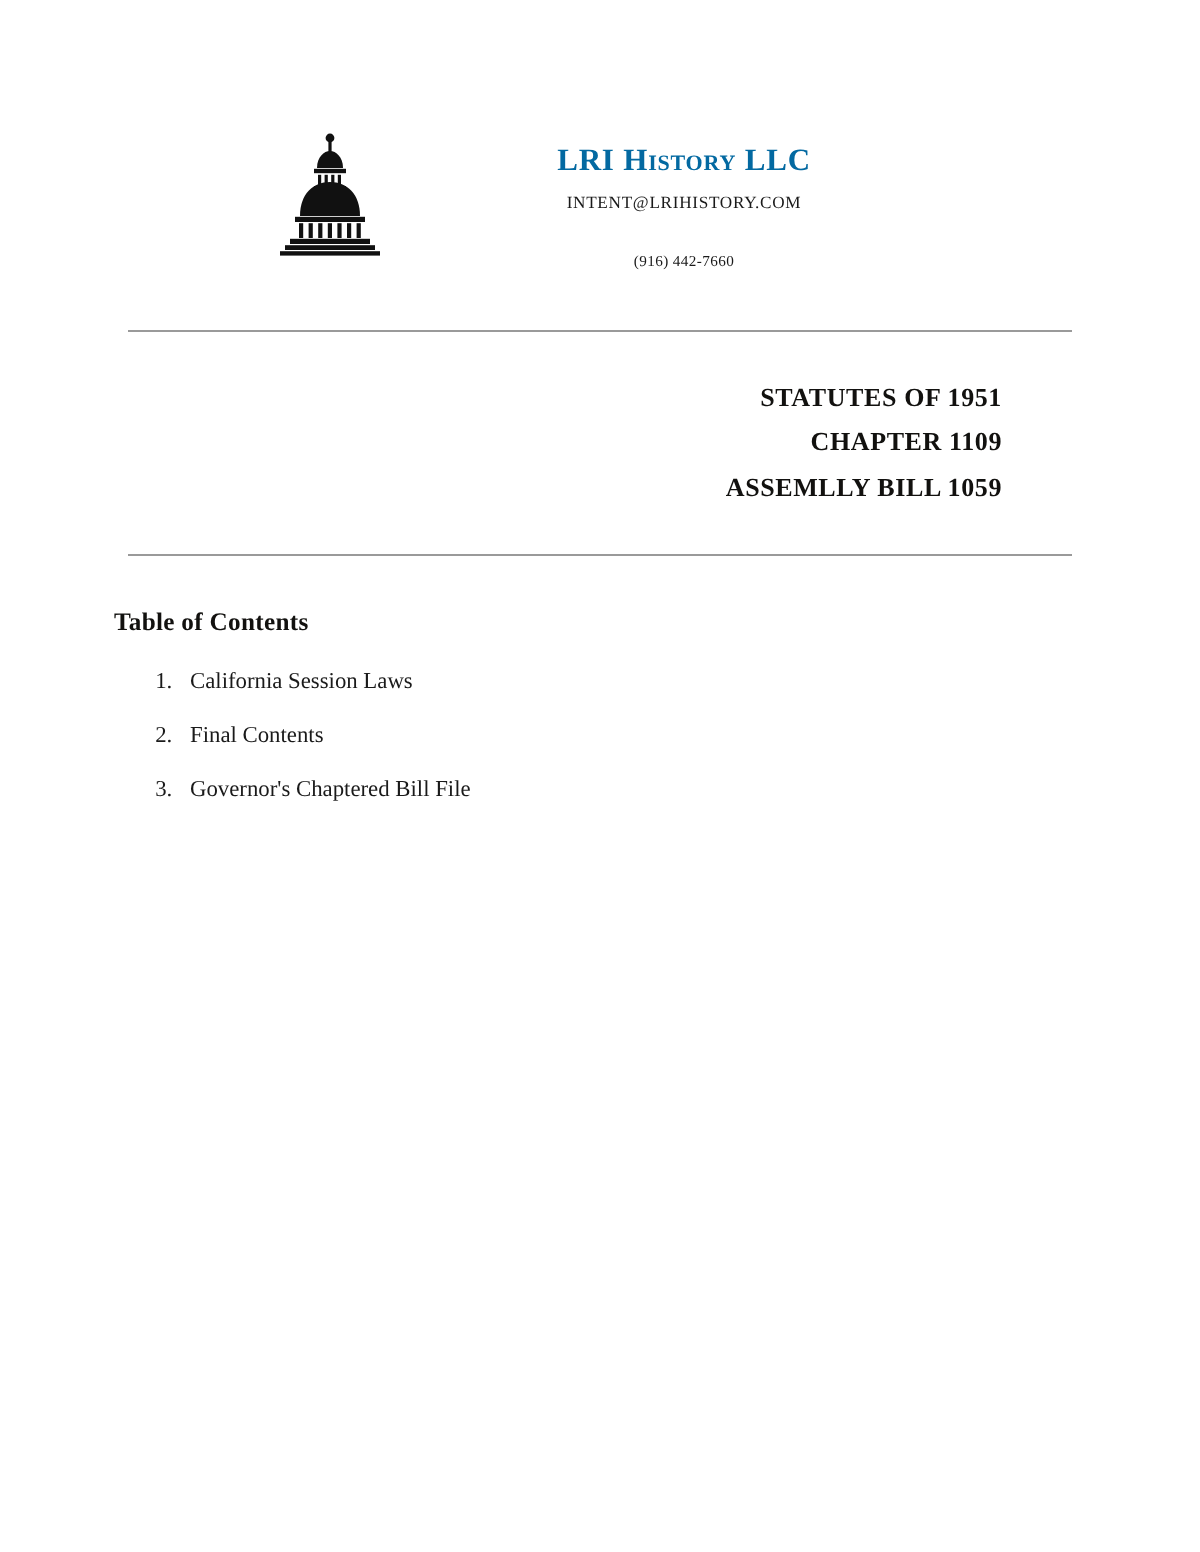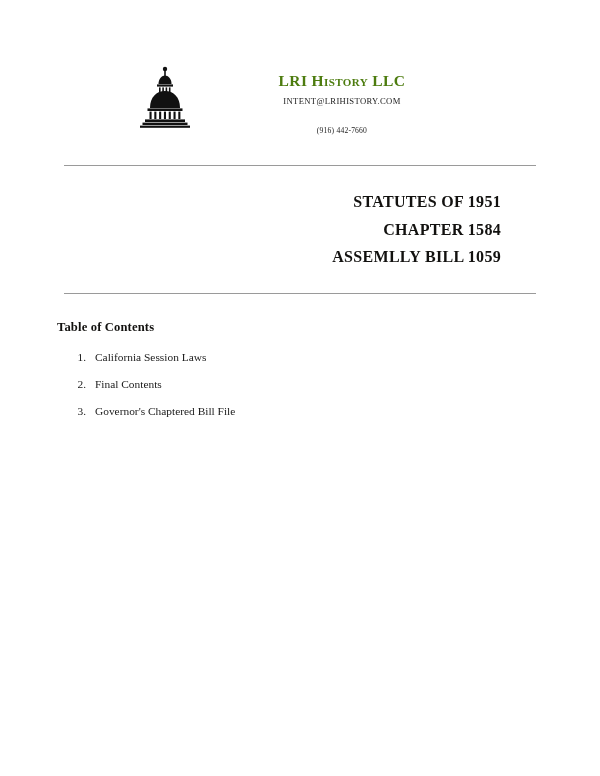--- a/index.html
+++ b/index.html
@@ -41,21 +41,21 @@
 
   .company-block {
     text-align: center;
     padding-top: 14px;
     width: 260px;
   }
   .company-name {
     font-size: 15.5px;
     letter-spacing: 0.4px;
     font-weight: bold;
-    color: #4d7c0f;
+    color: #0369a1;
     margin-bottom: 6px;
     font-variant: small-caps;
   }
   .company-email,
   .company-web {
     font-size: 8.6px;
     letter-spacing: 0.35px;
     color: #1a1a1a;
     margin-bottom: 3px;
     text-transform: uppercase;
@@ -76,21 +76,21 @@
   .rule-top { margin-top: 30px; }
   .rule-bottom { margin-top: 22px; }
 
   
   .title-block {
     text-align: right;
     padding: 22px 99px 0 0;
   }
   .title-line {
     font-weight: bold;
-    font-size: 16px;
+    font-size: 13px;
     letter-spacing: 0.3px;
     line-height: 1.72;
     color: #12110f;
   }
 
   
   .toc {
     padding: 26px 0 0 57px;
   }
   .toc-heading {
@@ -157,21 +157,21 @@
       <div class="company-name">LRI History LLC</div>
       <div class="company-email">intent@lrihistory.com</div>
       <div class="company-phone">(916) 442-7660</div>
     </div>
   </div>
 
   <div class="rule rule-top"></div>
 
   <div class="title-block">
     <div class="title-line">STATUTES OF 1951</div>
-    <div class="title-line">CHAPTER  1584</div>
+    <div class="title-line">CHAPTER  1109</div>
     <div class="title-line">ASSEMLLY BILL 1059</div>
   </div>
 
   <div class="rule rule-bottom"></div>
 
   <div class="toc">
     <div class="toc-heading">Table of Contents</div>
     <ol class="toc-list">
       <li>California Session Laws</li>
       <li>Final Contents</li>

